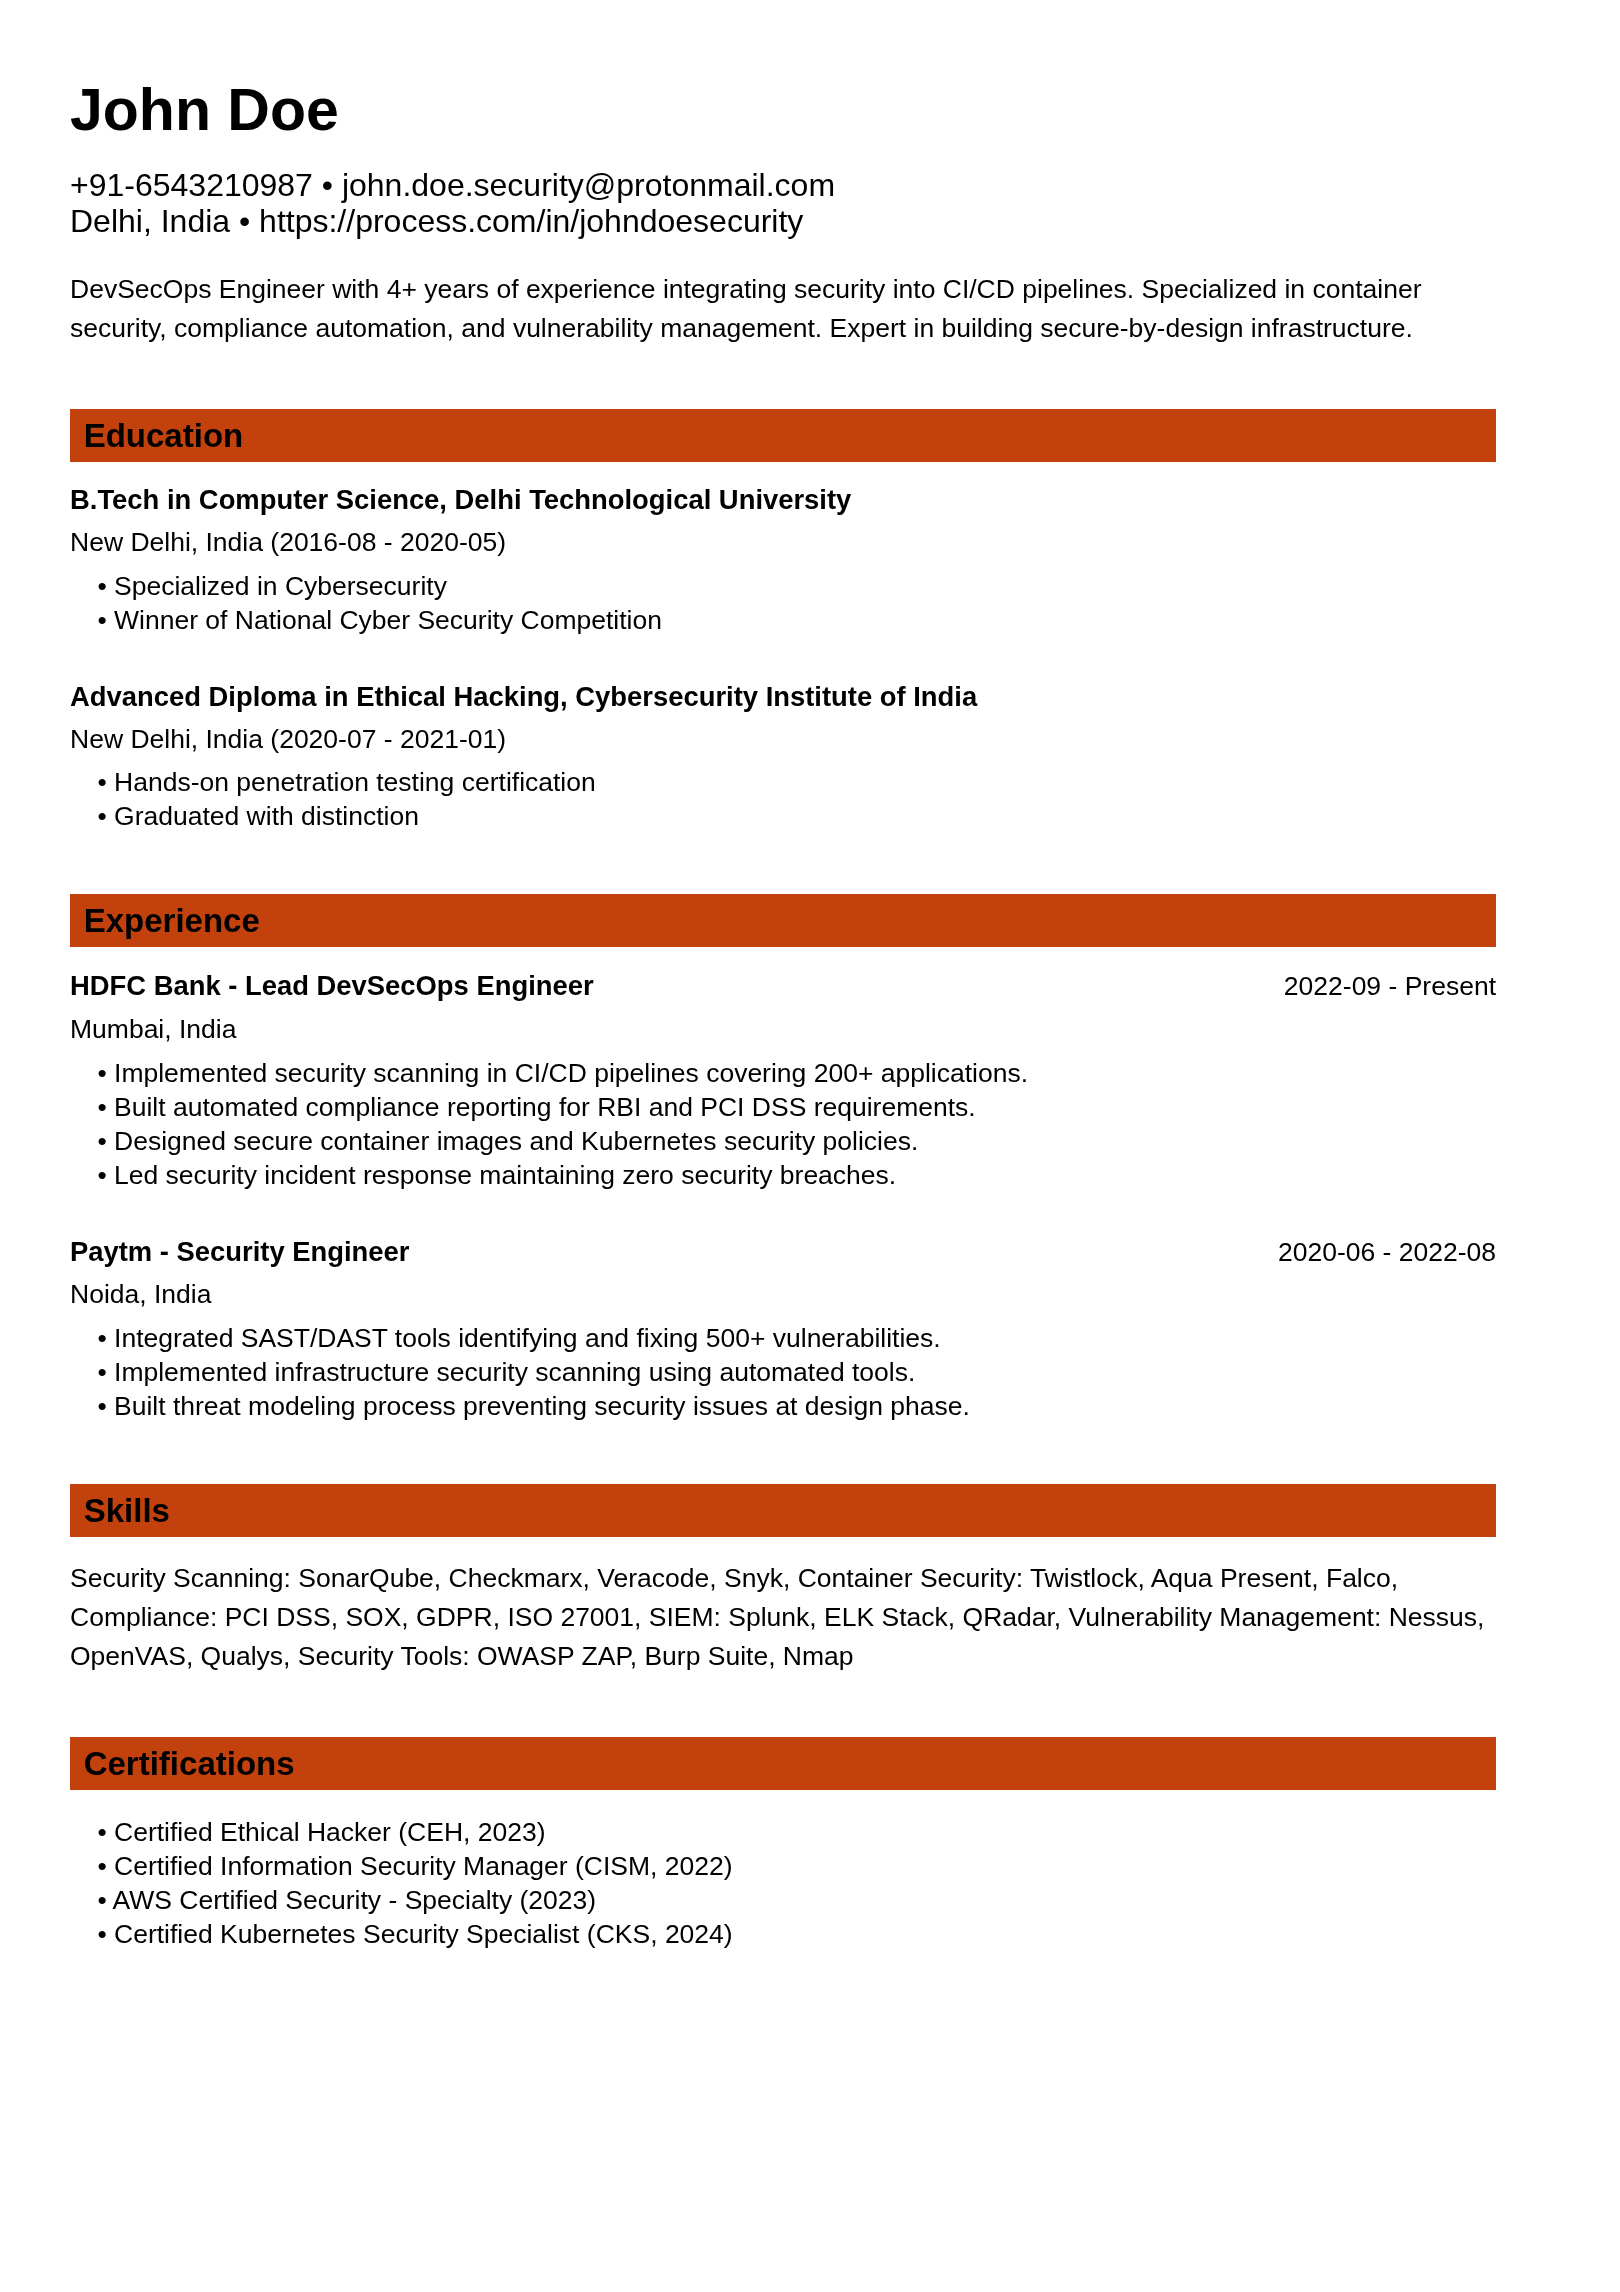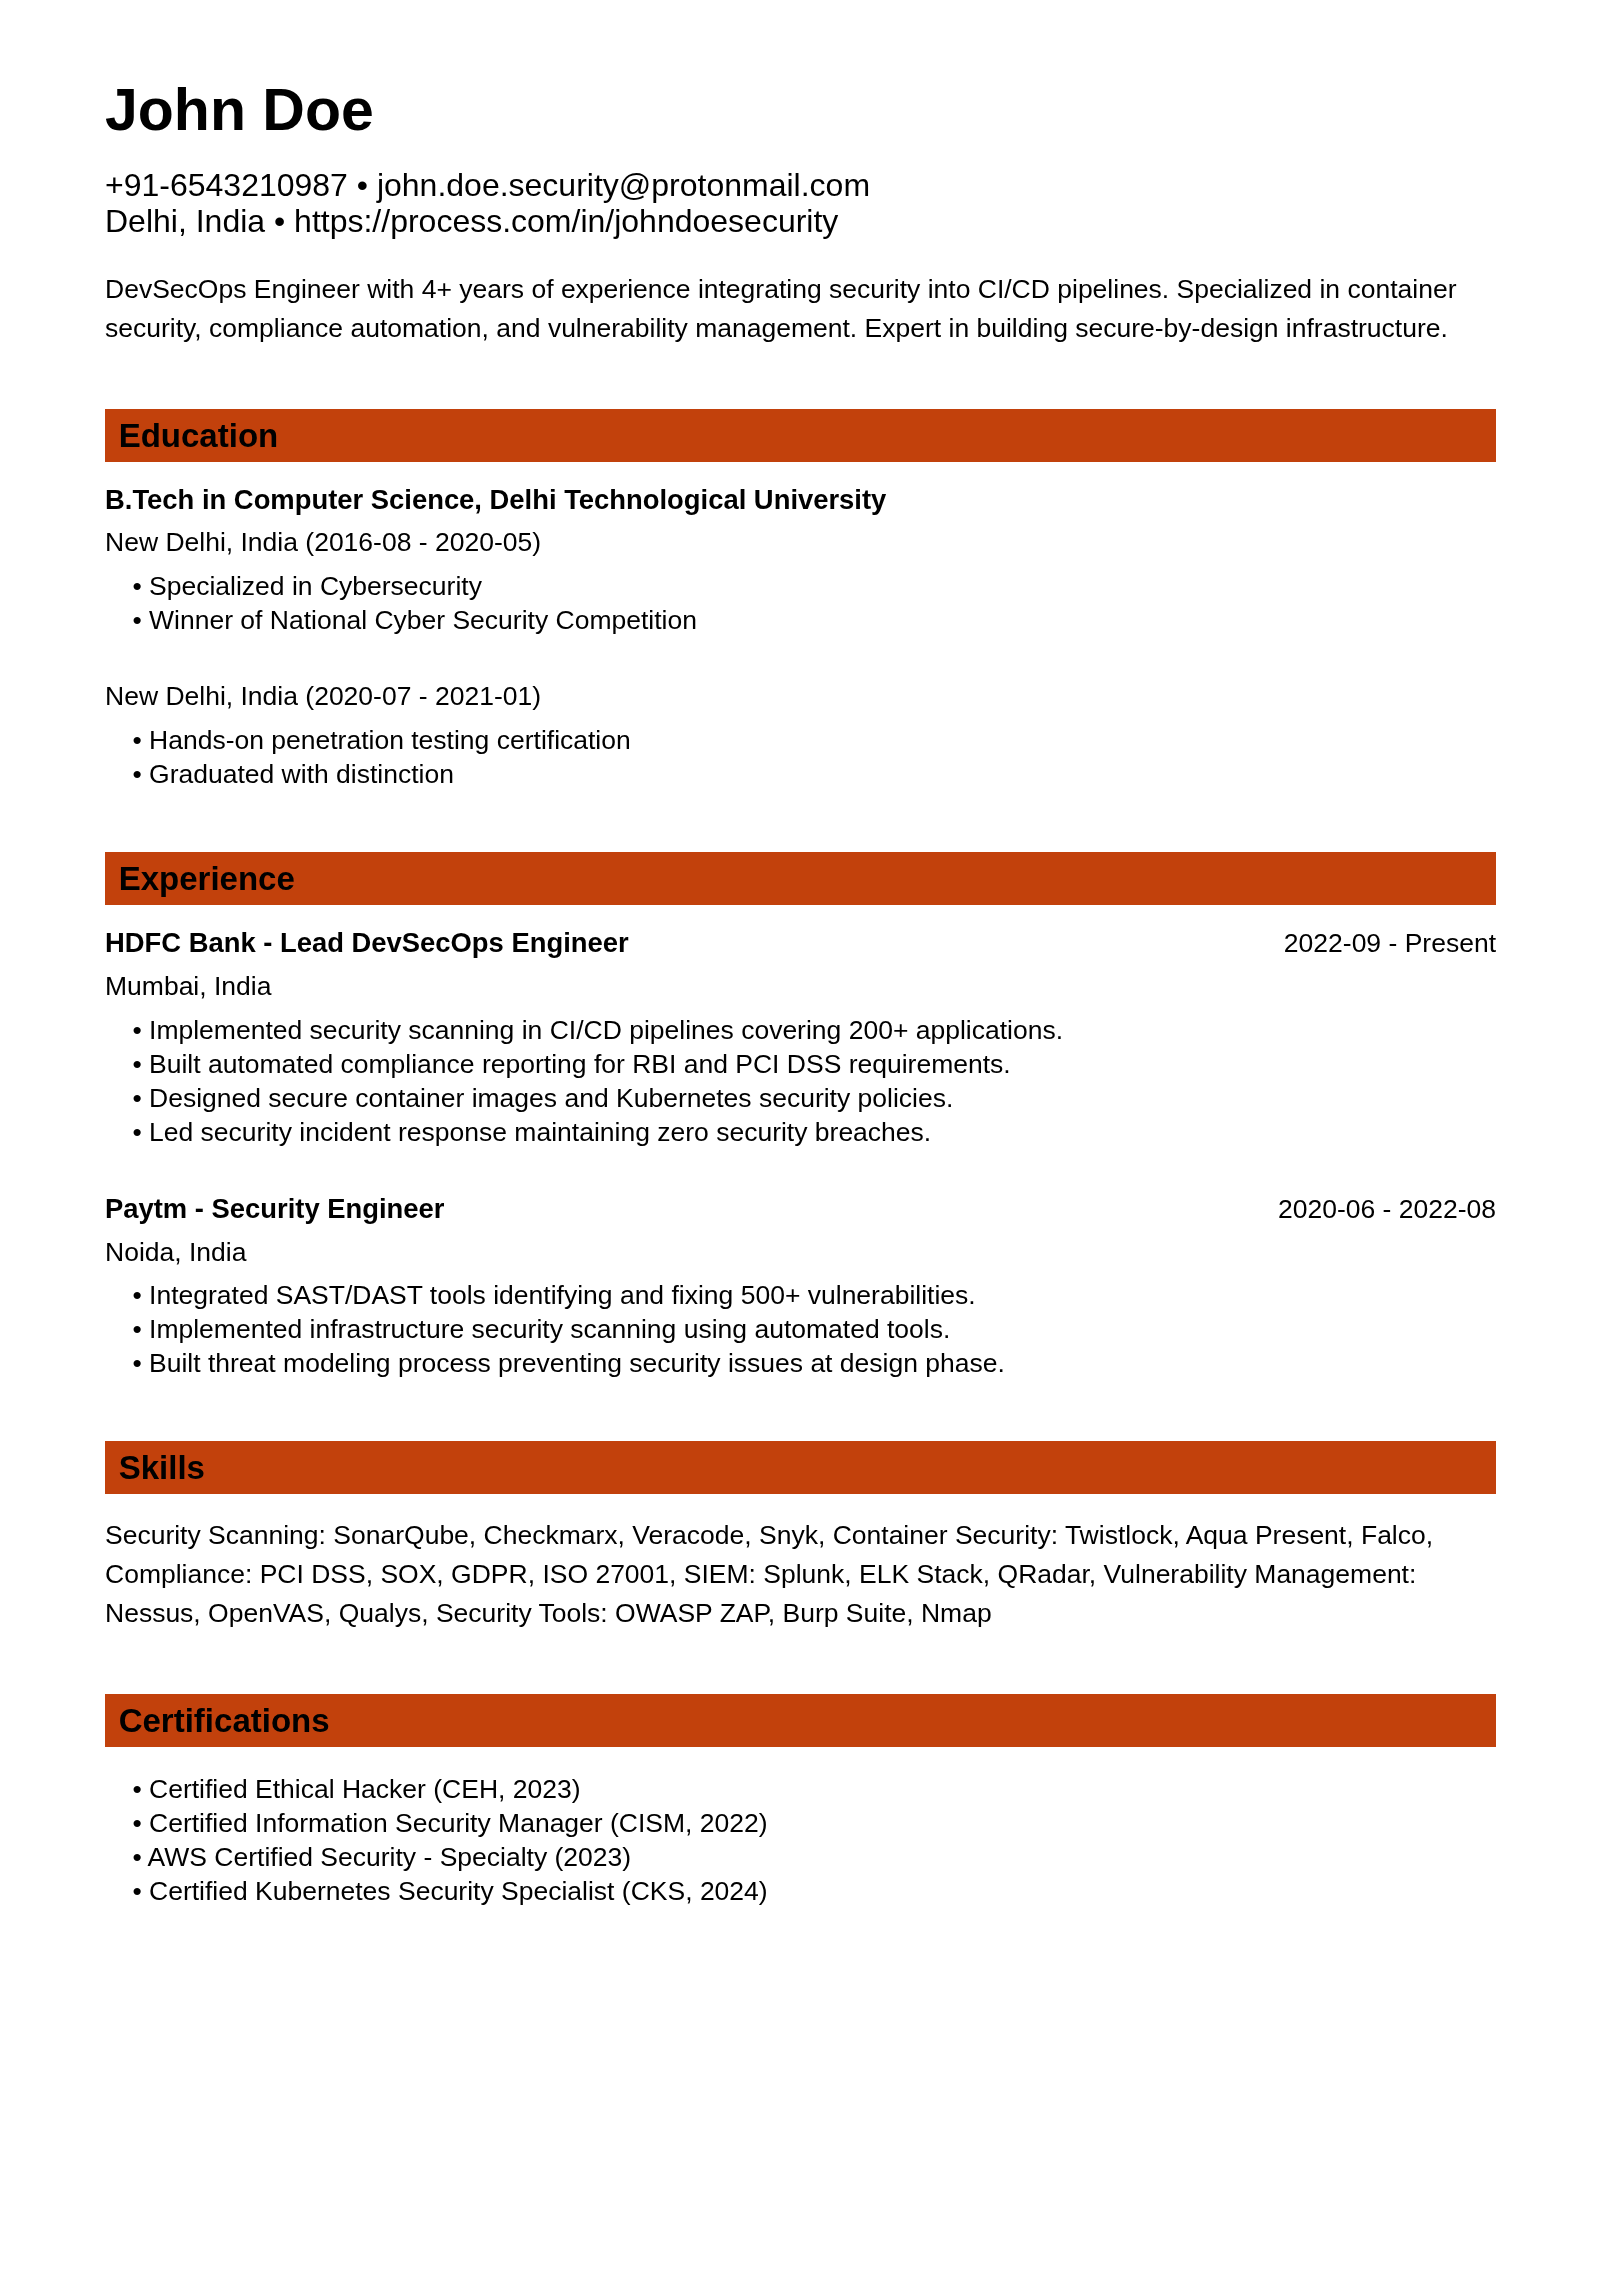--- a/index.html
+++ b/index.html
@@ -6,21 +6,21 @@
   html, body { background: #ffffff; }
   body {
     font-family: "Liberation Sans", sans-serif;
     color: #000000;
   }
   .page {
     position: relative;
     width: 1620px;
     height: 1955px;
     background: #ffffff;
-    padding: 76px 124px 0 105px;
+    padding: 76px 124px 0 70px;
     overflow: hidden;
   }
   .name {
     font-size: 59px;
     font-weight: 700;
     line-height: 69px;
   }
   .contact {
     margin-top: 21.6px;
     font-size: 32px;
@@ -103,20 +103,23 @@
         <div class="entry-title">B.Tech in Computer Science, Delhi Technological University</div>
       </div>
       <div class="entry-sub">New Delhi, India (2016-08 - 2020-05)</div>
       <ul class="bullets">
         <li>Specialized in Cybersecurity</li>
         <li>Winner of National Cyber Security Competition</li>
       </ul>
     </div>
 
     <div class="entry">
+      <div class="entry-head">
+        <div class="entry-title">Advanced Diploma in Ethical Hacking, Cybersecurity Institute of India</div>
+      </div>
       <div class="entry-sub">New Delhi, India (2020-07 - 2021-01)</div>
       <ul class="bullets">
         <li>Hands-on penetration testing certification</li>
         <li>Graduated with distinction</li>
       </ul>
     </div>
   </div>
 
   <div class="section">
     <div class="section-bar">Experience</div>

